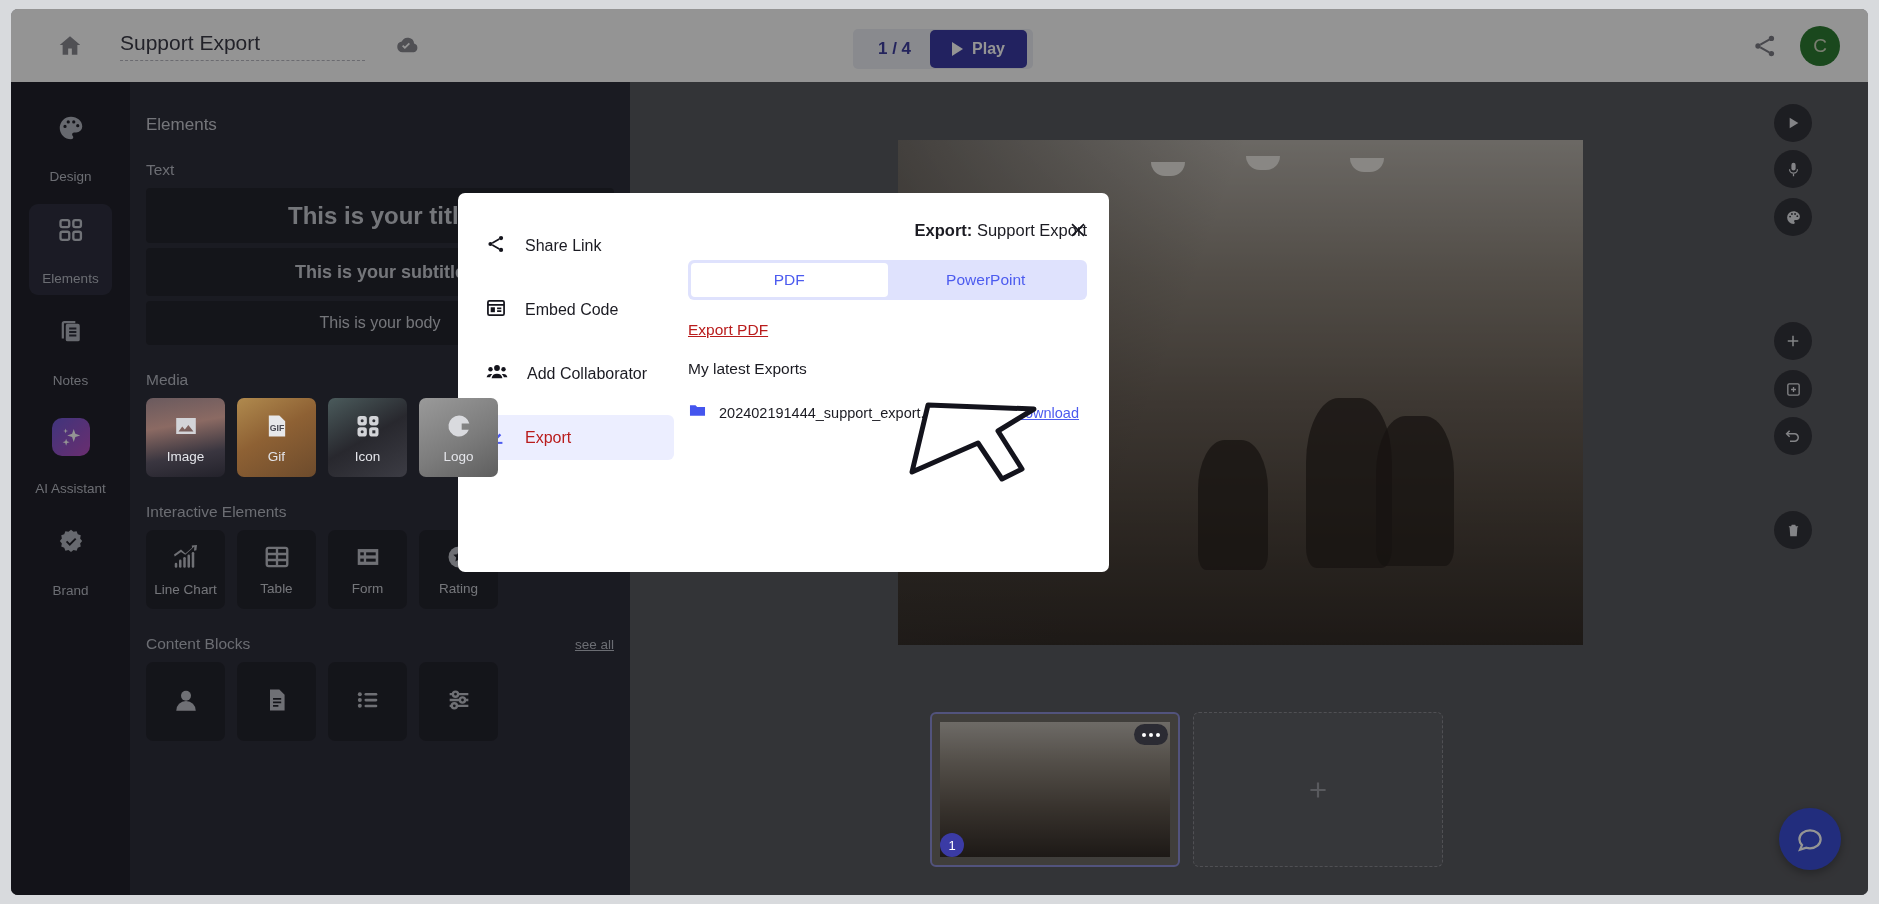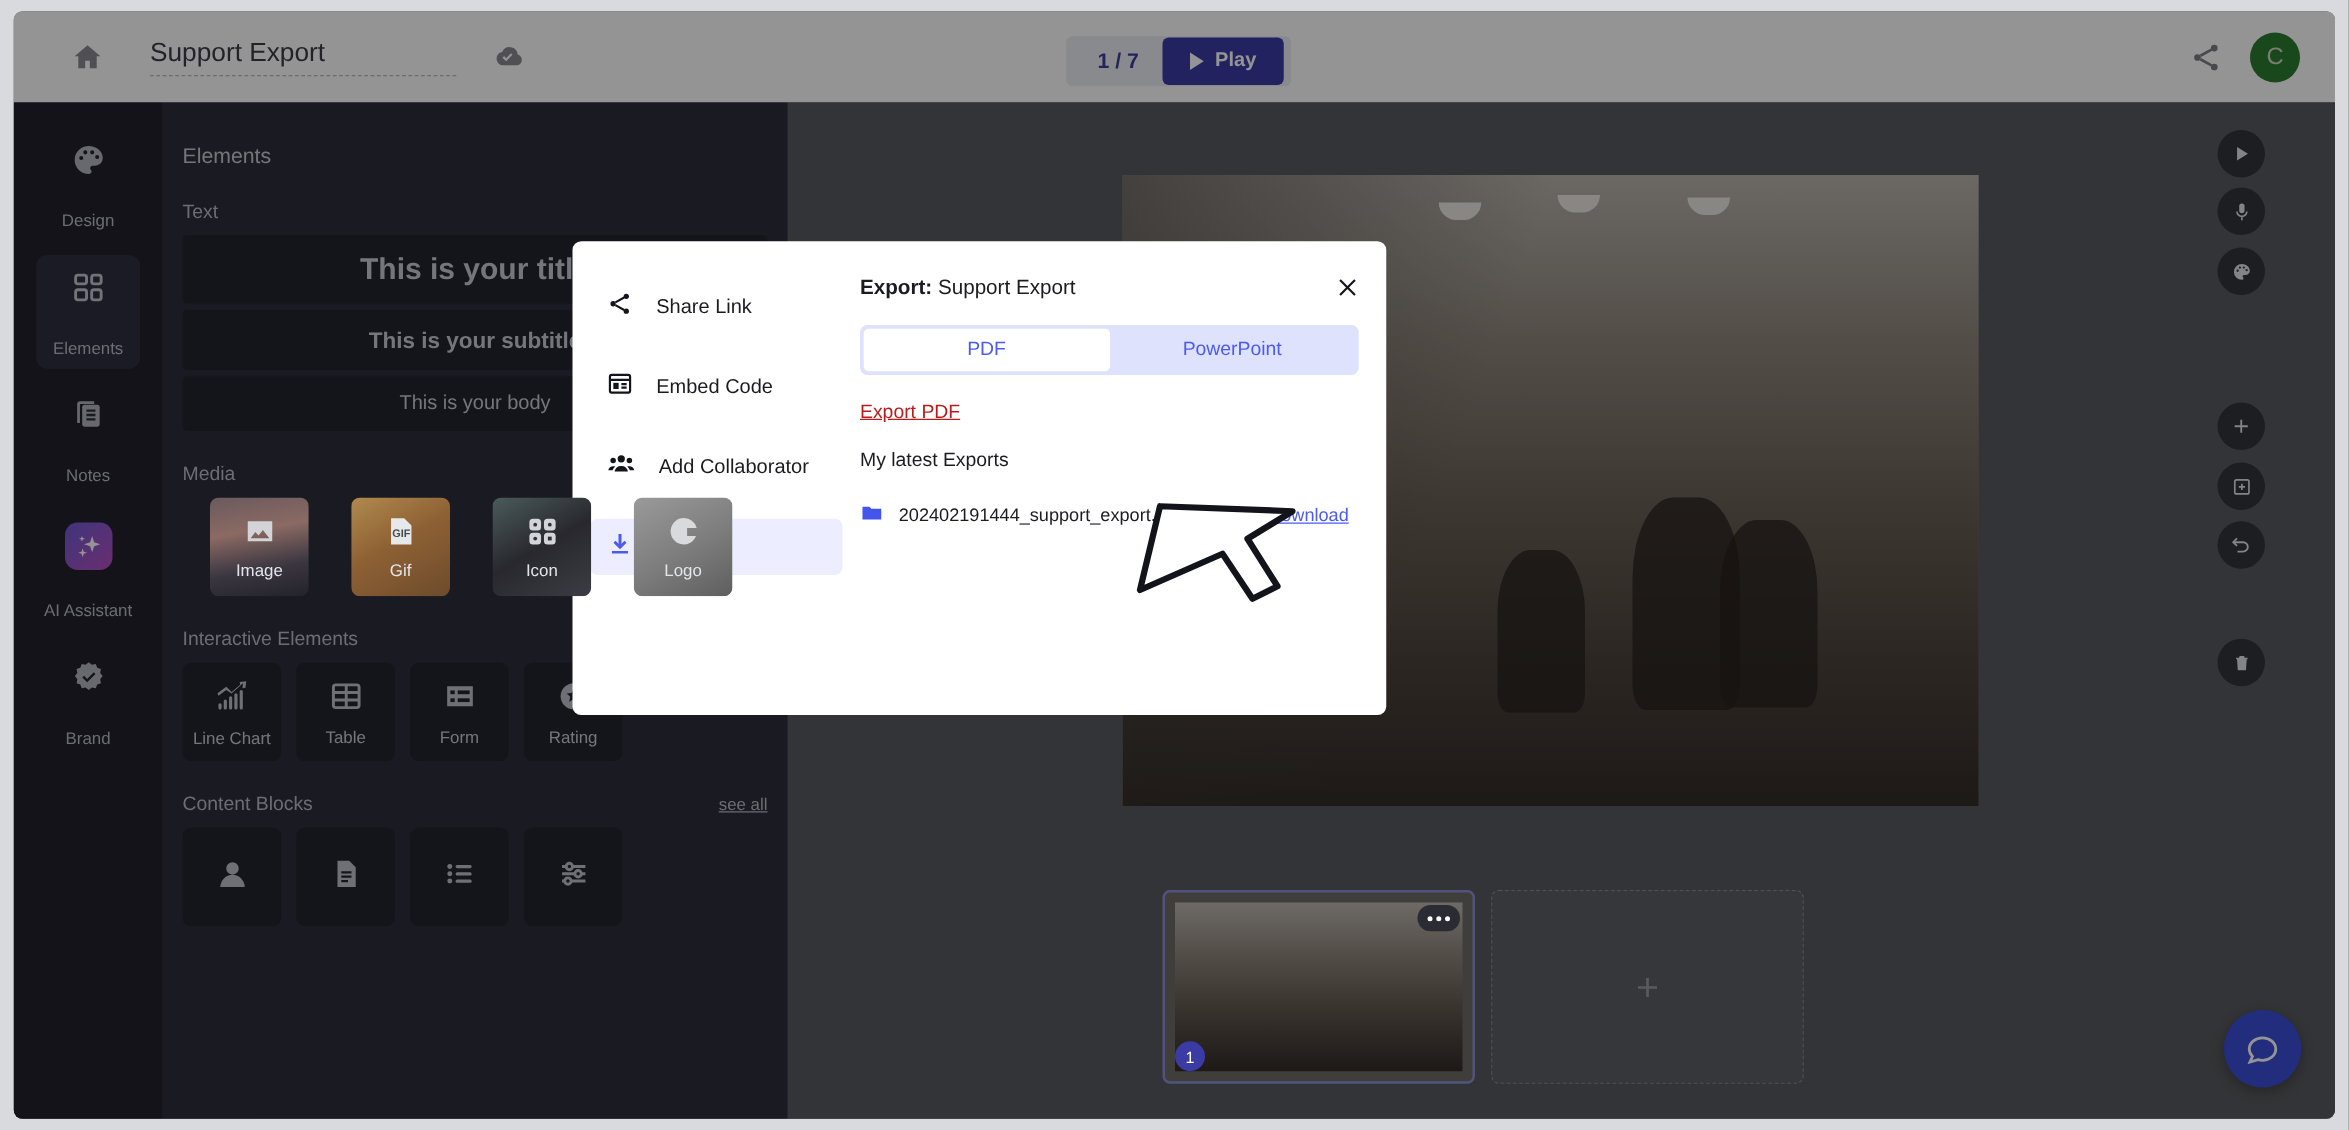--- a/index.html
+++ b/index.html
@@ -99,21 +99,21 @@
     color: #c9cbd3;
   }
   .tc-title { height: 55px; font-size: 24px; font-weight: bold; }
   .tc-sub   { height: 48px; font-size: 18px; font-weight: 600; }
   .tc-body  { height: 44px; font-size: 16px; }
   .tc-label { height: 40px; font-size: 14px; }
   .card-row { display: flex; gap: 12px; }
   .m-card {
     width: 79px; height: 79px; border-radius: 7px;
     position: relative; overflow: hidden; cursor: pointer;
-    display: flex; flex-direction: column; align-items: center; justify-content: center; gap: 5px; margin-left: 22px;
+    display: flex; flex-direction: column; align-items: center; justify-content: center; gap: 5px;
   }
   .m-card .m-lab { font-size: 13.5px; color: #e4e5ea; position: relative; z-index: 2; }
   .m-card .m-ico { position: relative; z-index: 2; }
   .m-bg { position: absolute; inset: 0; z-index: 1; }
   .bg-image { background: linear-gradient(170deg,#6a5a5e 0%, #8b6a63 35%, #3a3640 70%, #23222b 100%); }
   .bg-gif   { background: linear-gradient(150deg,#b08a4e 0%, #8e6134 45%, #6d4b2c 100%); }
   .bg-icon  { background: linear-gradient(150deg,#4b5b5c 0%, #28282e 50%, #3c3c44 100%); }
   .bg-logo  { background: linear-gradient(150deg,#9a9a9a 0%, #7c7c7c 55%, #5e5e5e 100%); }
   .i-card {
     width: 79px; height: 79px; border-radius: 7px; background: #24252e;
@@ -198,21 +198,21 @@
   .modal-side { width: 242px; padding: 30px 0 0 0; }
   .side-item {
     height: 45px; margin: 0 14px 19px 14px;
     display: flex; align-items: center; gap: 18px;
     padding-left: 13px; border-radius: 6px; cursor: pointer; text-align: right;
   }
   .side-item.active { background: #eceeff; }
   .side-lab { font-size: 16px; color: #1b1b22; }
   .side-item.active .side-lab { color: #b91c1c; }
   .modal-main { flex: 1; padding: 28px 22px 0 0; position: relative; }
-  .exp-head { font-size: 16.5px; color: #1b1b22; margin-bottom: 20px; }
+  .exp-head { font-size: 16.5px; color: #1b1b22; margin-bottom: 20px; text-align: right; }
   .exp-head b { font-weight: bold; }
   .toggle {
     width: 399px; height: 40px; background: #dfe2fd; border-radius: 6px;
     display: flex; padding: 3px; margin-bottom: 21px;
   }
   .toggle div {
     flex: 1; display: flex; align-items: center; justify-content: center;
     font-size: 15.5px; color: #4c5bef; border-radius: 4px; cursor: pointer;
   }
   .toggle div.on { background: #fff; }
@@ -247,21 +247,21 @@
     </div>
     <div class="doc-title">Support Export</div>
     <div class="cloud-ico">
       <svg width="30" height="30" viewBox="0 0 24 24" fill="#8a8a92">
         <path d="M18.5 10a5.2 5.2 0 0 0-9.9-1.6A4.3 4.3 0 0 0 5 12.8 4.2 4.2 0 0 0 9.2 17h9a3.6 3.6 0 0 0 .3-7z"></path>
         <path d="M11.1 14.4 8.8 12.1l1-1 1.3 1.3 3.1-3.1 1 1z" fill="#ffffff"></path>
       </svg>
     </div>
 
     <div id="pager">
-      <span class="pager-count">1 / 7</span>
+      <span class="pager-count">1 / 4</span>
       <button class="play-btn">
         <span class="play-tri"></span>
         <span>Play</span>
       </button>
     </div>
 
     <div class="share-top">
       <svg width="28" height="28" viewBox="0 0 24 24" fill="none" stroke="#7d7d86" stroke-width="1.8">
         <circle cx="17.5" cy="5.5" r="2.3" fill="#7d7d86" stroke="none"></circle>
         <circle cx="6" cy="12" r="2.3" fill="#7d7d86" stroke="none"></circle>

